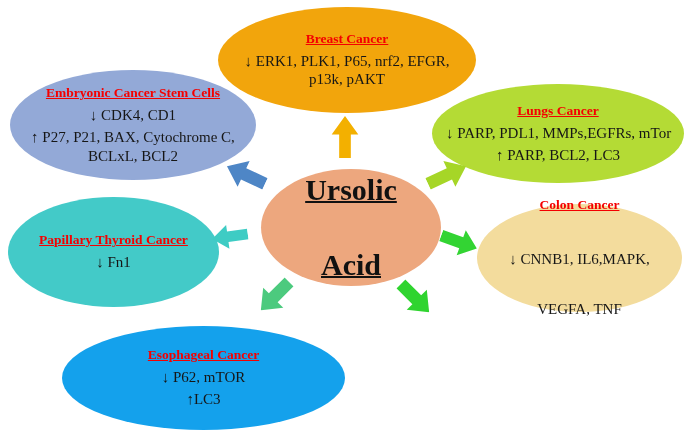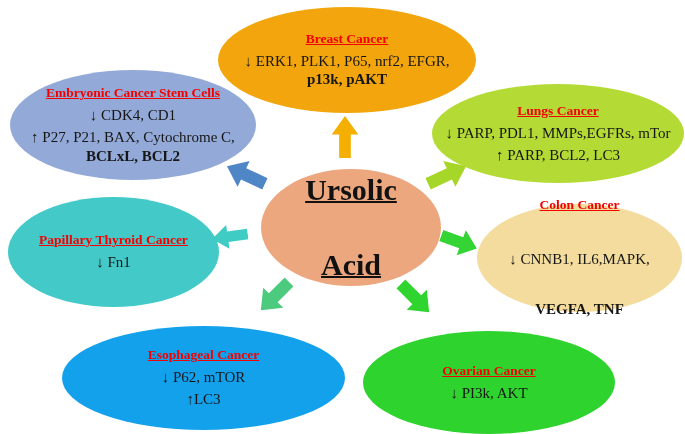--- a/index.html
+++ b/index.html
@@ -9,41 +9,40 @@
     height: 434px;
     background: #ffffff;
     overflow: hidden;
     font-family: "Liberation Serif", serif;
   }
   .node {
     position: absolute;
     border-radius: 50%;
     display: flex;
     flex-direction: column;
-    align-items: center;
     justify-content: center;
     text-align: center;
     box-sizing: border-box;
     padding: 6px 14px;
   }
   .node-title {
     color: #f40000;
     font-weight: bold;
     font-size: 13.5px;
     text-decoration: underline;
     line-height: 1.25;
   }
   .node-line {
     color: #161616;
     font-size: 15px;
     line-height: 1.22;
     margin-top: 4px;
     white-space: nowrap;
   }
-  .node-line.cont { margin-top: 0; font-weight: bold; }
+  .node-line.cont { margin-top: 0; }
 
   
   .n-breast     { left: 218px; top:   7px; width: 258px; height: 106px; }
   .n-embryonic  { left:  10px; top:  70px; width: 246px; height: 110px; }
   .n-lungs      { left: 432px; top:  84px; width: 252px; height:  99px; }
   .n-papillary  { left:   8px; top: 197px; width: 211px; height: 110px; }
   .n-colon      { left: 477px; top: 204px; width: 205px; height: 108px; }
   .n-esophageal { left:  62px; top: 326px; width: 283px; height: 104px; }
   .n-ovarian    { left: 363px; top: 331px; width: 252px; height: 103px; }
   .n-center     { left: 261px; top: 169px; width: 180px; height: 117px; }
@@ -101,24 +100,20 @@
     <div class="node-line">↓ CNNB1, IL6,MAPK,</div>
     <div class="node-line cont">VEGFA, TNF</div>
   </div>
 
   <div class="node n-esophageal" style="background-color: rgb(20, 161, 236);">
     <div class="node-title">Esophageal Cancer</div>
     <div class="node-line">↓ P62, mTOR</div>
     <div class="node-line">↑LC3</div>
   </div>
 
-  <div class="node n-ovarian" style="background-color: rgb(46, 211, 46);">
-    <div class="node-title">Ovarian Cancer</div>
-    <div class="node-line">↓ PI3k, AKT</div>
-  </div>
 
   <div class="node n-center" style="background-color: rgb(237, 167, 126); gap: 38px;">
     <div class="center-line">Ursolic</div>
     <div class="center-line">Acid</div>
   </div>
 
   <div class="arrow a-breast">
     <svg viewBox="0 0 48 36" preserveAspectRatio="none">
         <polygon points="0,11 27,11 27,2 48,18 27,34 27,25 0,25" fill="#F3B000"></polygon>
       </svg>

